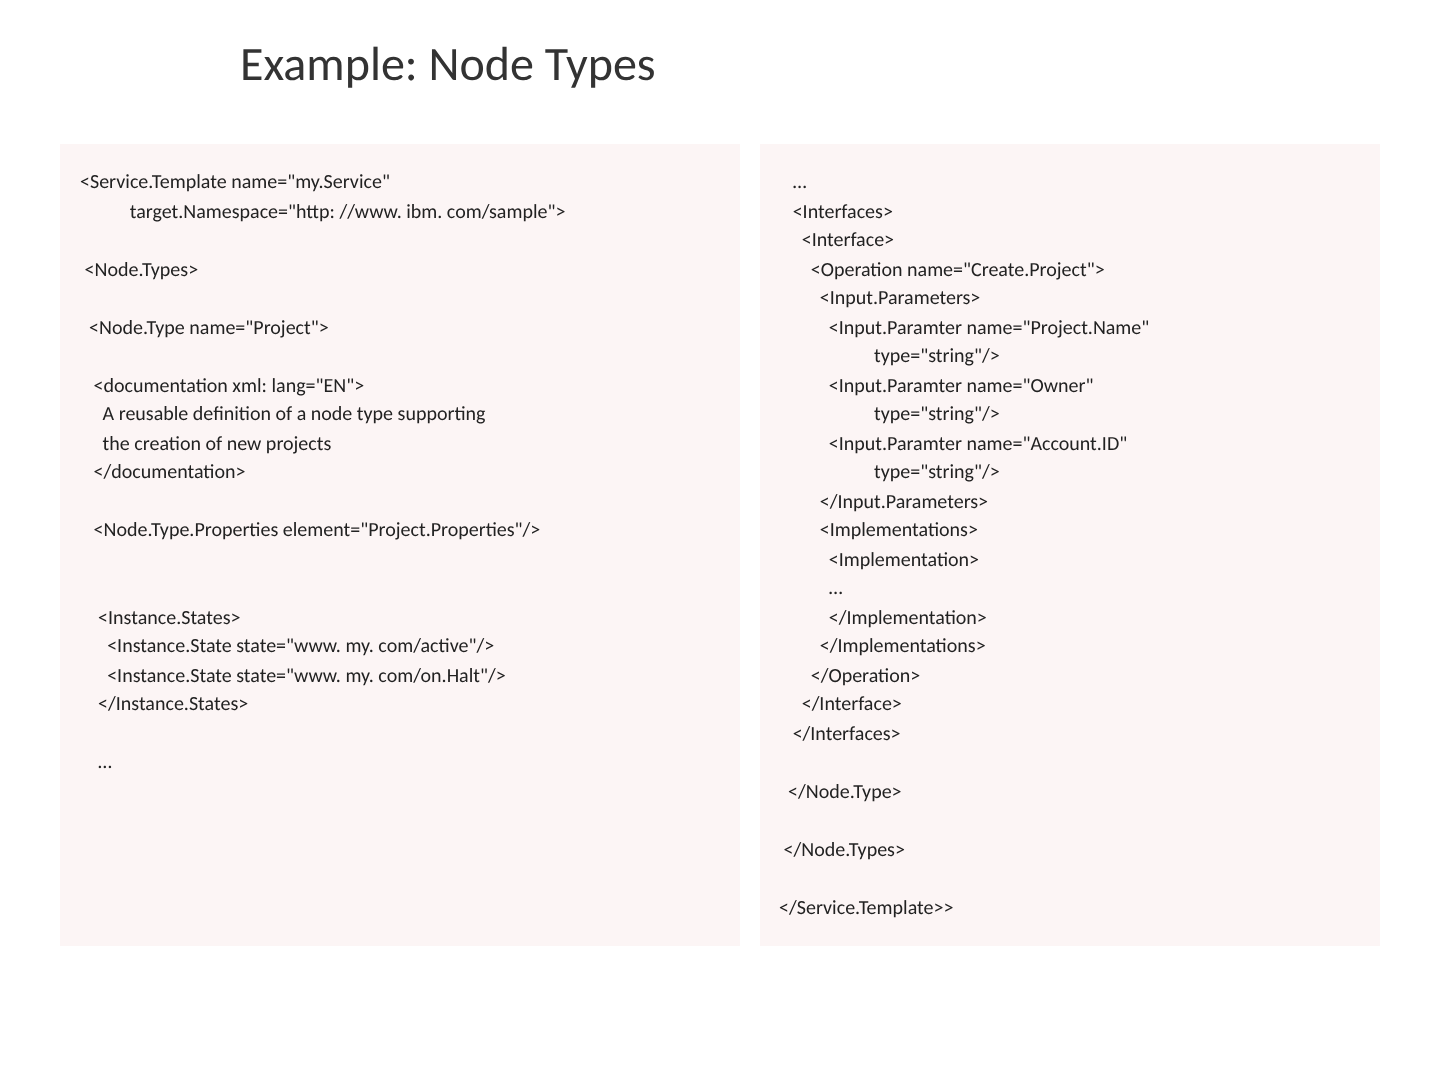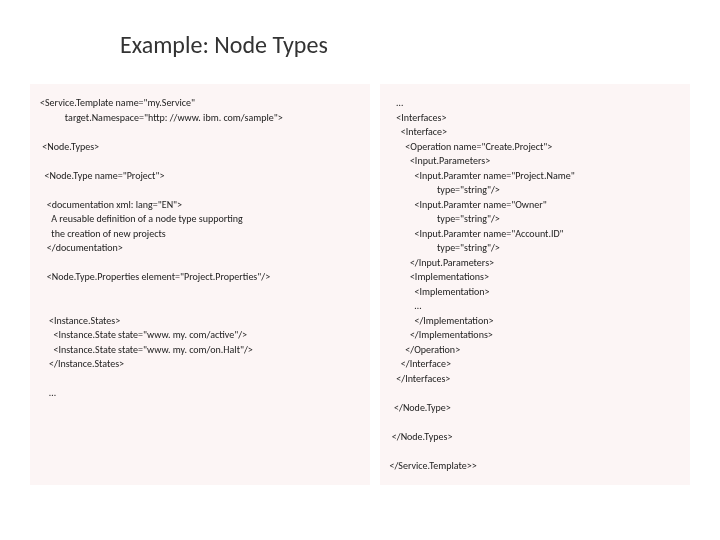--- a/index.html
+++ b/index.html
@@ -7,21 +7,21 @@
     padding: 0;
     width: 720px;
     height: 540px;
     font-family: Calibri, Arial, sans-serif;
     background: #fff;
     overflow: hidden;
   }
   .slide {
     width: 720px;
     height: 540px;
-    padding: 20px 30px;
+    padding: 8px 30px;
     box-sizing: border-box;
   }
   .title {
     font-size: 24px;
     color: #333;
     margin: 10px 0 25px 90px;
     font-weight: normal;
   }
   .content {
     display: flex;

